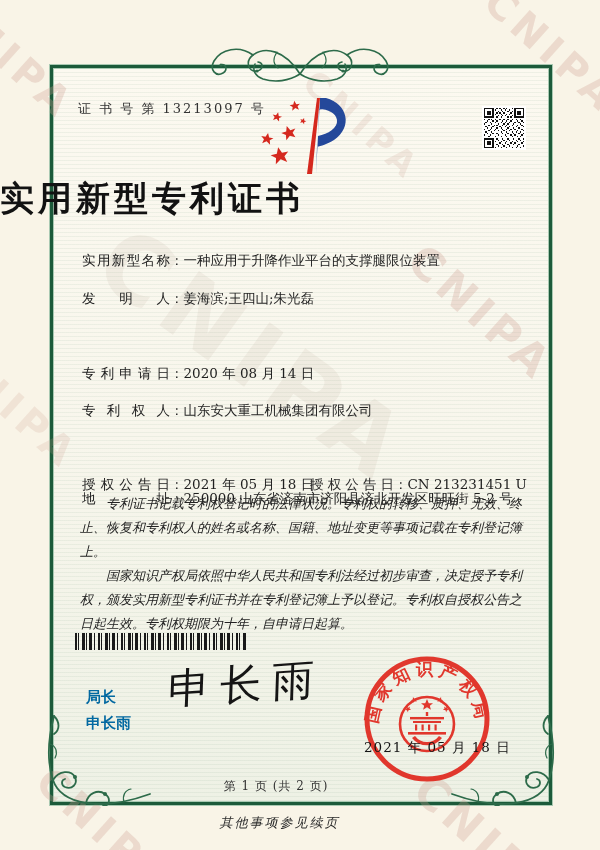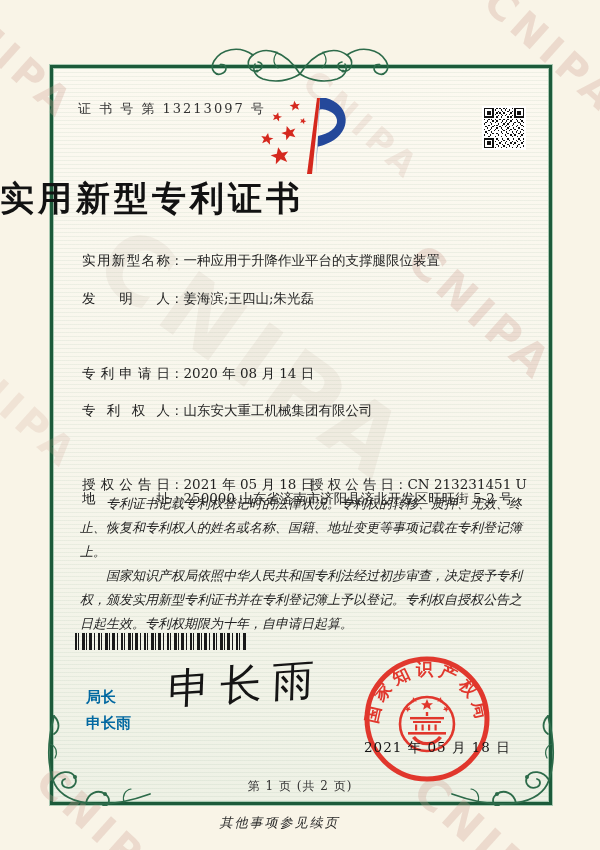--- a/index.html
+++ b/index.html
@@ -85,21 +85,21 @@
   .signature {
     position:absolute; left:168px; top:656px; width:170px;
     font-size:42px; color:#151515; letter-spacing:10px;
     transform:rotate(-4deg) skewX(-6deg); white-space:nowrap;
   }
 
   .seal { position:absolute; left:362px; top:654px; width:130px; height:130px; opacity:0.93; mix-blend-mode:multiply; }
   .seal svg { display:block; }
   .seal-date { position:absolute; left:364px; top:739px; font-size:13.5px; letter-spacing:1px; color:#141414; white-space:nowrap; }
 
-  .footer-page { position:absolute; left:0; top:778px; width:600px; text-align:center; font-size:12px; color:#333; letter-spacing:1px; }
+  .footer-page { position:absolute; left:0; top:778px; width:552px; text-align:center; font-size:12px; color:#333; letter-spacing:1px; }
   .cont-note { position:absolute; left:0; top:814px; width:559px; text-align:center; font-size:13px; font-style:italic; letter-spacing:2px; color:#2c2c2c; }
 </style>
 </head>
 <body>
 
 <div class="page">
 
   <div class="wm" style="left:-38px; top:-16px;">CNIPA</div>
   <div class="wm" style="left:506px; top:-22px;">CNIPA</div>
   <div class="wm soft" style="left:322px; top:62px; font-size:34px;">CNIPA</div>

